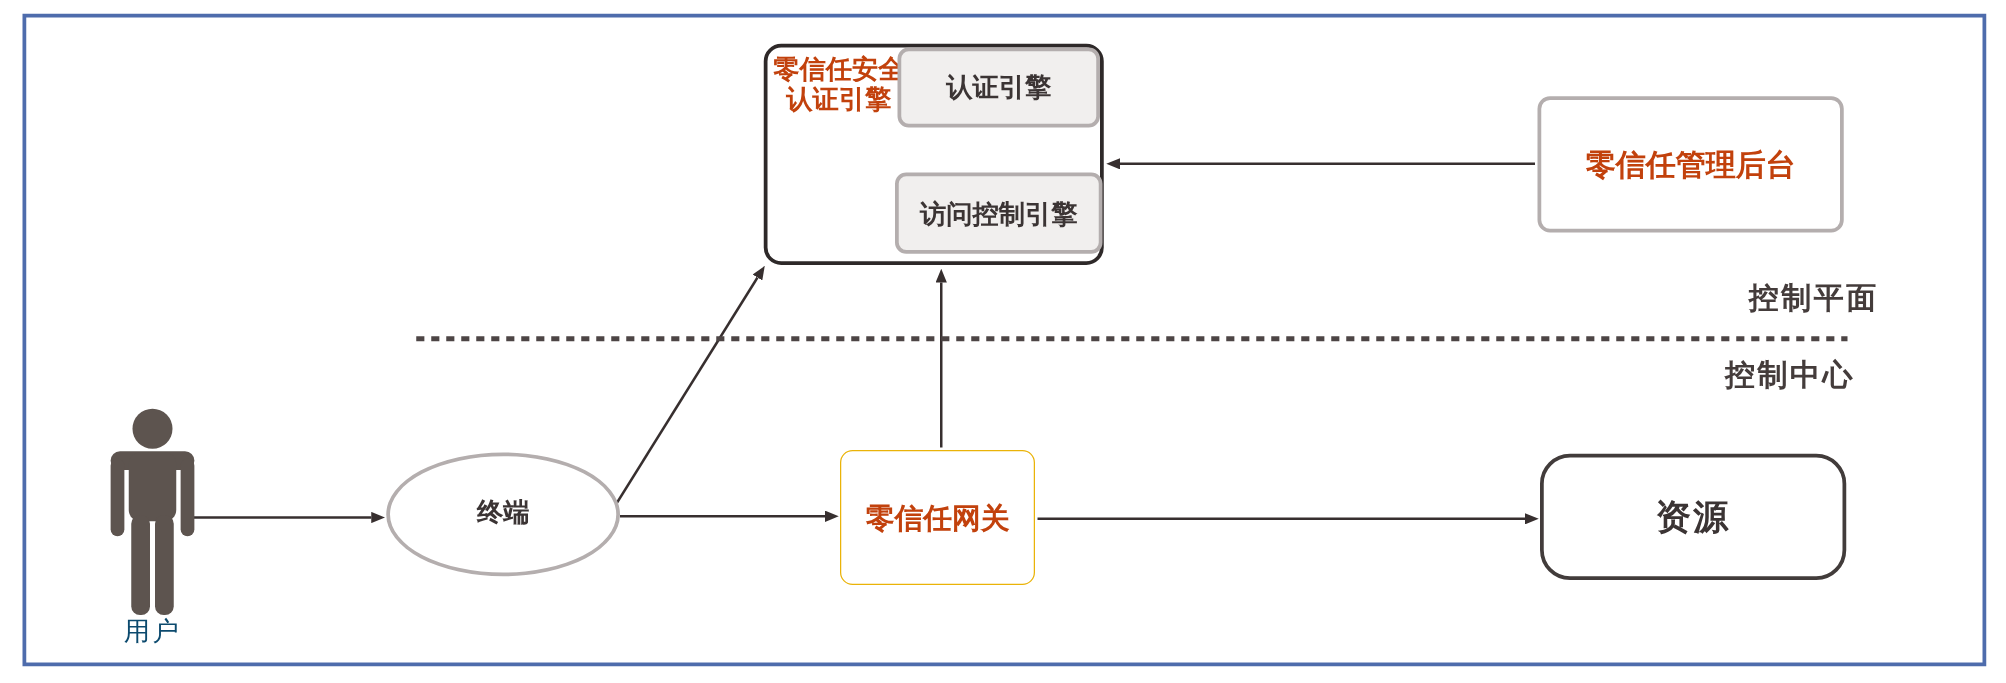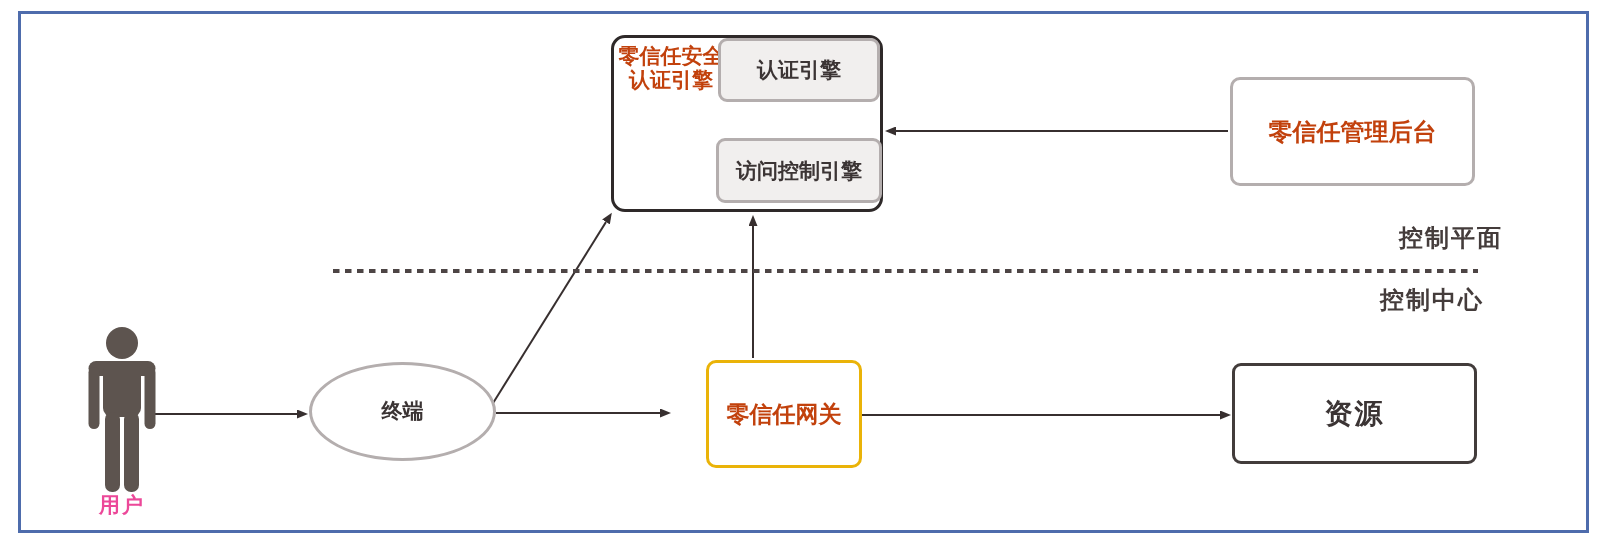--- a/index.html
+++ b/index.html
@@ -58,44 +58,43 @@
 
   
   .management{
     left:1230px;top:77px;width:245px;height:109px;
     border:3px solid #b4aeae;border-radius:10px;
     font-size:24px;
   }
   
   .gateway{
     left:672px;top:360px;width:156px;height:108px;
-    border:3px solid #eab308;border-radius:10px;
+    border:1px solid #eab308;border-radius:10px;
     font-size:23px;
-    margin-left:34px;
   }
   
   .resource{
     left:1232px;top:363px;width:245px;height:101px;
-    border:3px solid #423c3b;border-radius:9px;
+    border:3px solid #423c3b;border-radius:24px;
     font-size:28px;letter-spacing:2px;
   }
 
   
   .plane-label{
     position:absolute;
     font-size:24px;font-weight:bold;color:#443c3b;
     letter-spacing:2px;white-space:nowrap;
   }
   .plane-label.control{left:1383px;top:222px;margin-left:16px;}
   .plane-label.data{left:1380px;top:284px;}
 
   
   .user-label{
     position:absolute;left:77px;top:491px;width:90px;
-    text-align:center;font-size:21px;font-weight:bold;color:#ec4899;
+    text-align:center;font-size:21px;font-weight:normal;color:#0c4a6e;
     letter-spacing:2px;
   }
 
   .svg-layer{position:absolute;left:0;top:0;width:1605px;height:546px;}
   .person-svg{position:absolute;left:72px;top:326px;}
 </style>
 </head>
 <body>
 
 <div id="canvas">

